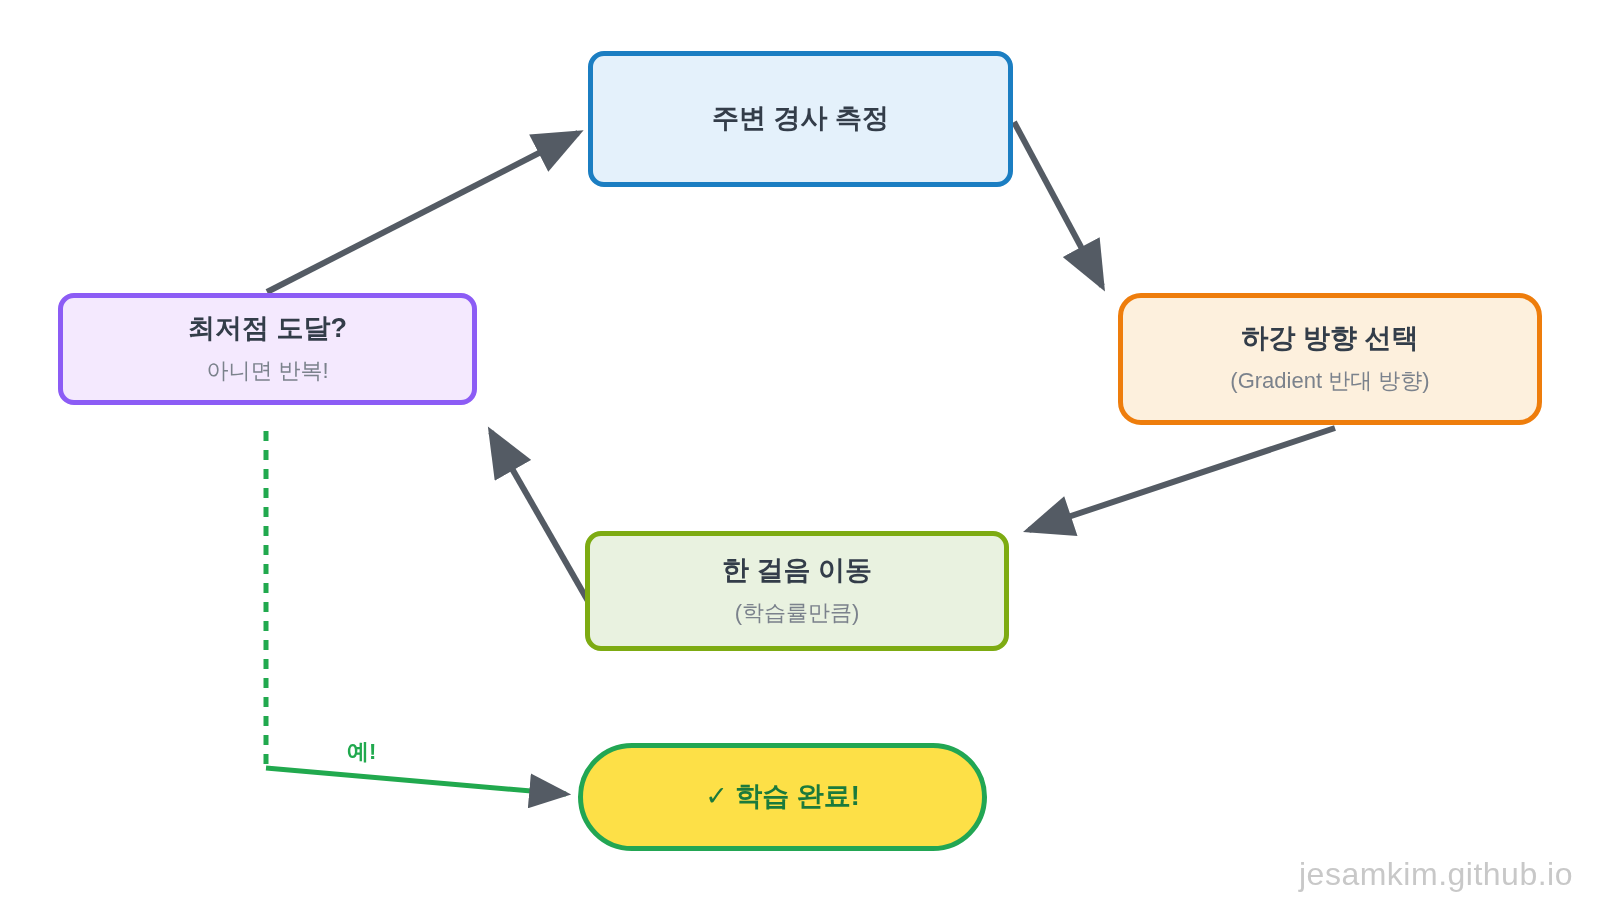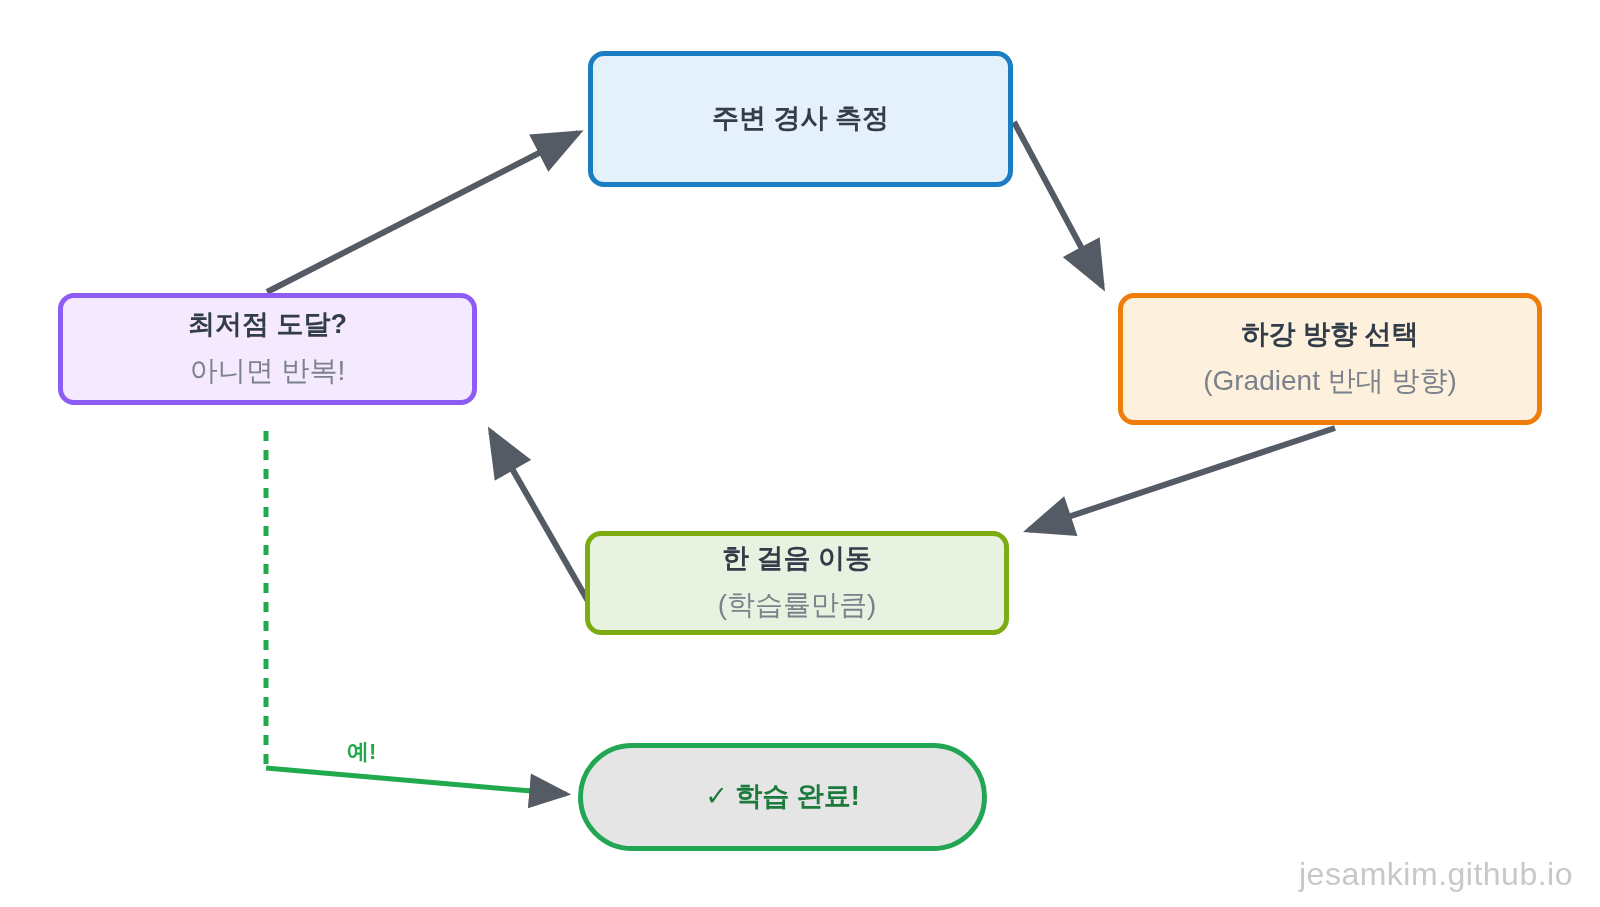--- a/index.html
+++ b/index.html
@@ -25,28 +25,28 @@
     border:5px solid #888;
     border-radius:16px;
     background:#eee;
     text-align:center;
   }
   .node-title{
     font-size:27px;font-weight:bold;color:var(--title-text,#333d49);
     line-height:1.25;white-space:nowrap;
   }
   .node-subtitle{
-    font-size:28px;color:var(--subtitle-text,#7b828c);
+    font-size:22px;color:var(--subtitle-text,#7b828c);
     line-height:1.35;white-space:nowrap;
   }
 
   .node-measure-slope   {left:588px; top:51px;  width:425px; height:136px;}
   .node-choose-direction{left:1118px;top:293px; width:424px; height:132px;}
   .node-reached-minimum {left:58px;  top:293px; width:419px; height:112px;}
-  .node-step-move       {left:585px; top:531px; width:424px; height:104px;}
+  .node-step-move       {left:585px; top:531px; width:424px; height:120px;}
   .node-training-done   {left:578px; top:743px; width:409px; height:108px; border-radius:54px;}
   .node-training-done .node-title{font-size:27px;}
 
   .edge-label{
     position:absolute;left:344px;top:740px;
     font-size:22px;font-weight:bold;color:var(--yes-edge,#21a94e);
     background:#ffffff;padding:0 3px;line-height:1.1;
   }
 
   .watermark{
@@ -70,36 +70,36 @@
     <line class="edge" x1="1335" y1="428" x2="1029" y2="530" marker-end="url(#arrow)"></line>
     <line class="edge" x1="596" y1="615" x2="491" y2="432" marker-end="url(#arrow)"></line>
     <line class="edge-yes dashed" x1="266" y1="431" x2="266" y2="768"></line>
     <line class="edge-yes" x1="266" y1="768" x2="566" y2="794" marker-end="url(#arrow)"></line>
   </svg>
 
   <div class="node node-measure-slope" style="background: rgb(228, 241, 251); border-color: rgb(27, 126, 194);">
     <div class="node-title">주변 경사 측정</div>
   </div>
 
-  <div class="node node-choose-direction" style="background: rgb(253, 240, 221); border-color: rgb(238, 125, 12);">
+  <div class="node node-choose-direction" style="background: rgb(253, 240, 221); border-color: rgb(238, 125, 12); border-radius: 23px;">
     <div class="node-title">하강 방향 선택</div>
     <div class="node-subtitle">(Gradient 반대 방향)</div>
   </div>
 
   <div class="node node-reached-minimum" style="background: rgb(244, 233, 254); border-color: rgb(140, 92, 245);">
     <div class="node-title">최저점 도달?</div>
     <div class="node-subtitle">아니면 반복!</div>
   </div>
 
   <div class="node node-step-move" style="background: rgb(233, 242, 224); border-color: rgb(125, 171, 18);">
     <div class="node-title">한 걸음 이동</div>
     <div class="node-subtitle">(학습률만큼)</div>
   </div>
 
-  <div class="node node-training-done" style="background: #e5e5e5; border-color: rgb(34, 166, 83);">
+  <div class="node node-training-done" style="background: #fde047; border-color: rgb(34, 166, 83);">
     <div class="node-title" style="color: rgb(27, 122, 60);">✓ 학습 완료!</div>
   </div>
 
   <div class="edge-label">예!</div>
 
   <div class="watermark">jesamkim.github.io</div>
 
 </div>
 
 </body></html>

